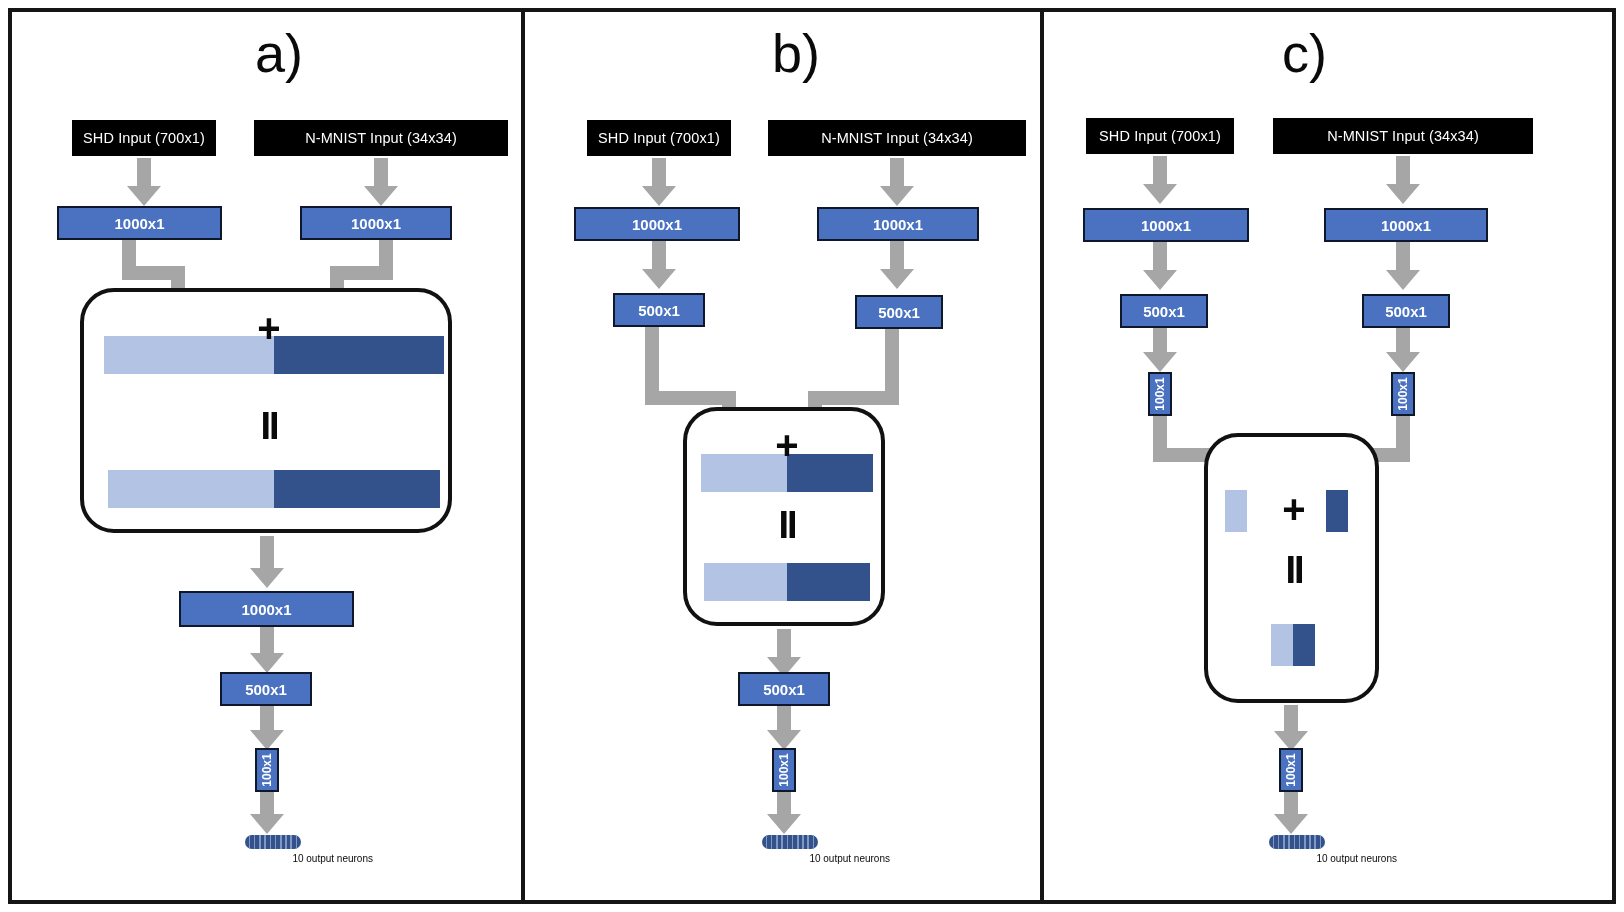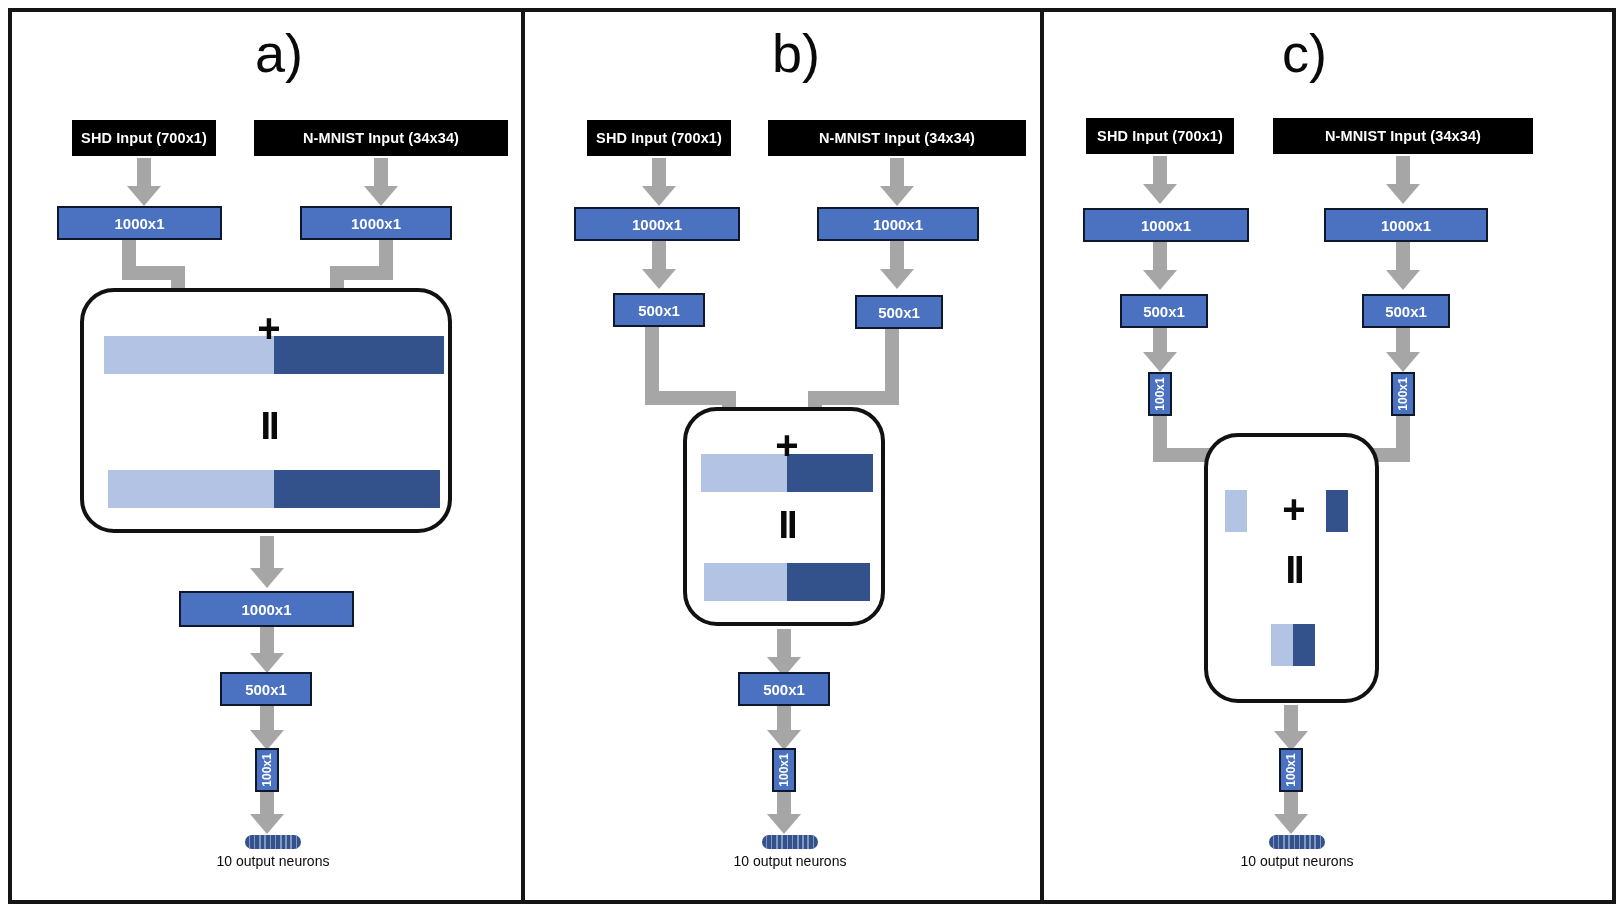--- a/index.html
+++ b/index.html
@@ -70,21 +70,21 @@
     display: flex;
     align-items: center;
     justify-content: center;
     text-align: center;
   }
 
   .input-box {
     background: #000000;
     color: #ffffff;
     font-size: 14.5px;
-    font-weight: 700;
+    font-weight: 400;
     letter-spacing: 0.1px;
   }
 
   .layer-box {
     background: #4a72c0;
     border: 2px solid #0f172a;
     color: #ffffff;
     font-size: 15px;
     font-weight: 700;
   }
@@ -181,23 +181,23 @@
   .neurons i {
     display: block;
     width: 1.5px;
     height: 100%;
     background: #8fa4cd;
     opacity: .85;
   }
 
   .caption {
     position: absolute;
-    font-size: 14px;
+    font-size: 10px;
     color: #0a0a0a;
-    text-align: center;
+    text-align: right;
     white-space: nowrap;
   }
 </style>
 </head>
 <body>
 
 <div id="figure">
 
   <div class="outer-frame"></div>
   <div class="divider d1"></div>

